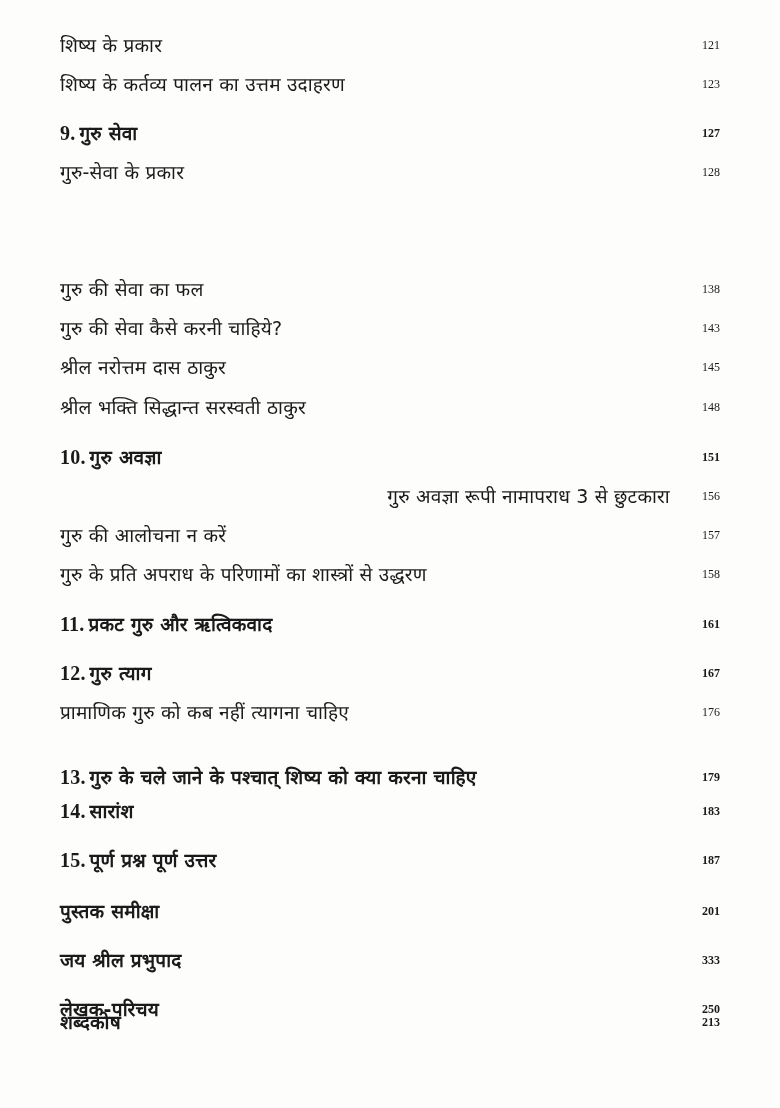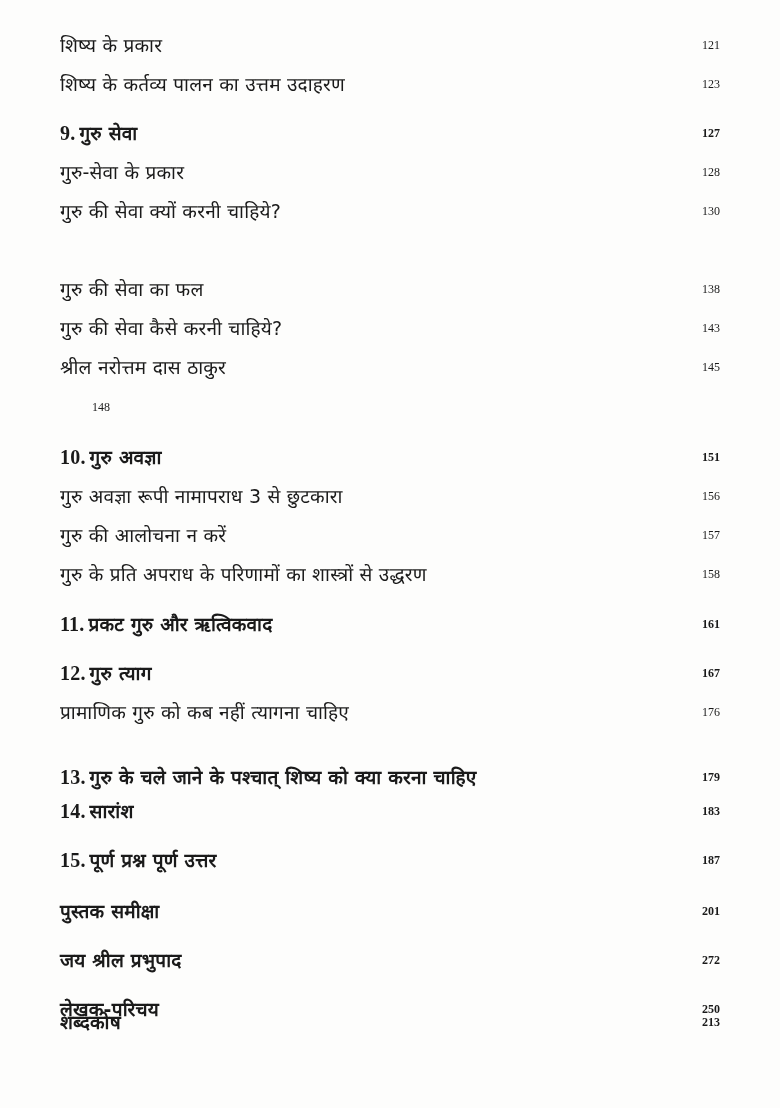--- a/index.html
+++ b/index.html
@@ -68,44 +68,41 @@
     <span class="page">123</span>
   </div>
     <div class="row bold" style="top: 118px;">
     <span class="title"><span class="num">9.</span><span class="title-text">गुरु सेवा</span></span>
     <span class="page">127</span>
   </div>
     <div class="row" style="top: 157px;">
     <span class="title"><span class="title-text">गुरु-सेवा के प्रकार</span></span>
     <span class="page">128</span>
   </div>
-    <div class="row" style="top: 196px;">
-    <span class="title"><span class="title-text">गुरु की सेवा क्यों करनी चाहिये?</span></span>
-    <span class="page">130</span>
-  </div>
     <div class="row" style="top: 274px;">
     <span class="title"><span class="title-text">गुरु की सेवा का फल</span></span>
     <span class="page">138</span>
   </div>
     <div class="row" style="top: 313px;">
     <span class="title"><span class="title-text">गुरु की सेवा कैसे करनी चाहिये?</span></span>
     <span class="page">143</span>
   </div>
     <div class="row" style="top: 352px;">
     <span class="title"><span class="title-text">श्रील नरोत्तम दास ठाकुर</span></span>
     <span class="page">145</span>
   </div>
     <div class="row" style="top: 392px;">
+    <span class="title"><span class="title-text">श्रील भक्ति सिद्धान्त सरस्वती ठाकुर</span></span>
     <span class="page">148</span>
   </div>
     <div class="row bold" style="top: 442px;">
     <span class="title"><span class="num">10.</span><span class="title-text">गुरु अवज्ञा</span></span>
     <span class="page">151</span>
   </div>
-    <div class="row" style="top: 481px;">
+    <div class="row" style="top: 481px; justify-content: flex-end;">
     <span class="title"><span class="title-text">गुरु अवज्ञा रूपी नामापराध 3 से छुटकारा</span></span>
     <span class="page">156</span>
   </div>
     <div class="row" style="top: 520px;">
     <span class="title"><span class="title-text">गुरु की आलोचना न करें</span></span>
     <span class="page">157</span>
   </div>
     <div class="row" style="top: 559px;">
     <span class="title"><span class="title-text">गुरु के प्रति अपराध के परिणामों का शास्त्रों से उद्धरण</span></span>
     <span class="page">158</span>
@@ -133,21 +130,21 @@
     <div class="row bold" style="top: 845px;">
     <span class="title"><span class="num">15.</span><span class="title-text">पूर्ण प्रश्न पूर्ण उत्तर</span></span>
     <span class="page">187</span>
   </div>
     <div class="row bold" style="top: 896px;">
     <span class="title"><span class="title-text">पुस्तक समीक्षा</span></span>
     <span class="page">201</span>
   </div>
     <div class="row bold" style="top: 945px;">
     <span class="title"><span class="title-text">जय श्रील प्रभुपाद</span></span>
-    <span class="page">272</span>
+    <span class="page">333</span>
   </div>
     <div class="row bold" style="top: 994px;">
     <span class="title"><span class="title-text">लेखक-परिचय</span></span>
     <span class="page">250</span>
   </div>
     <div class="row bold" style="top: 1007px;">
     <span class="title"><span class="title-text">शब्दकोष</span></span>
     <span class="page">213</span>
   </div>
   </div>

